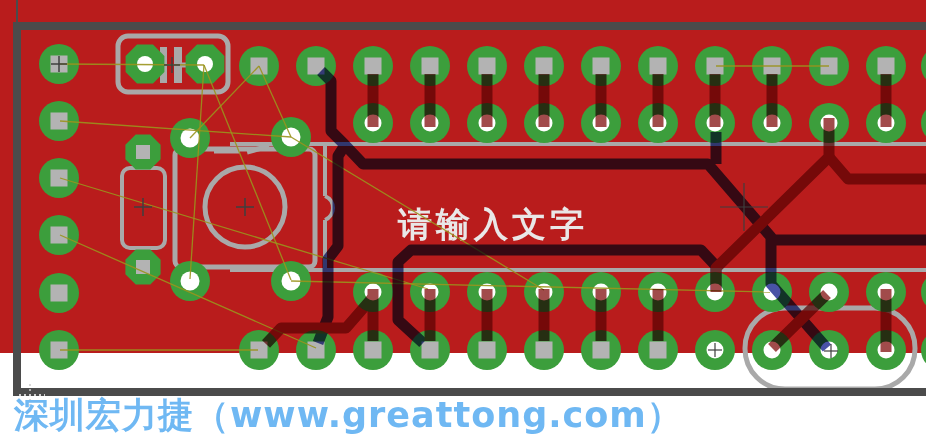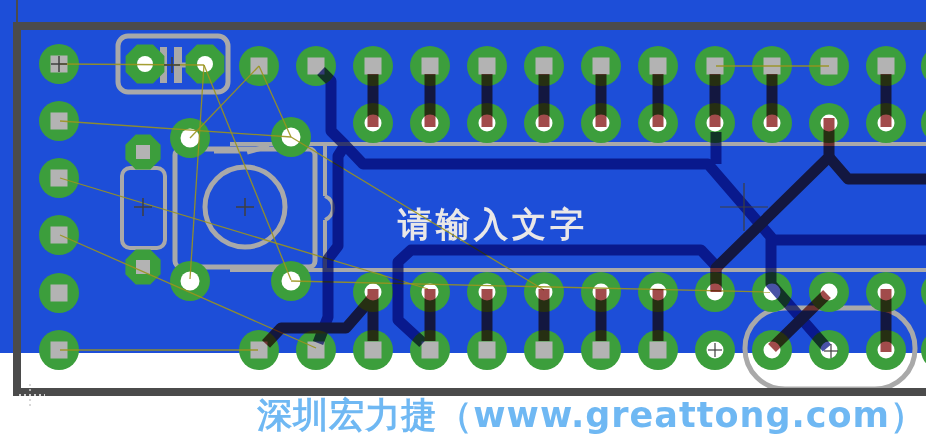--- a/index.html
+++ b/index.html
@@ -1,22 +1,22 @@
 <!DOCTYPE html>
 <html><head>
 <meta charset="utf-8">
 <style>
   html,body{margin:0;padding:0;background:#fff;}
   body{width:926px;height:445px;overflow:hidden;font-family:"DejaVu Sans","Liberation Sans",sans-serif;}
-  .stage{position:relative;width:926px;height:353px;background:#1d4ed8;}
+  .stage{position:relative;width:926px;height:353px;background:#b91c1c;}
   svg{position:absolute;left:0;top:0;display:block;}
   .traces{mix-blend-mode:multiply;}
   .caption{
     position:absolute;left:0;top:392px;width:926px;
-    text-align:right;padding-left:14px;box-sizing:border-box;
+    text-align:left;padding-left:14px;box-sizing:border-box;
     font-size:35px;font-weight:bold;letter-spacing:1px;
     font-family:"DejaVu Sans","Liberation Sans",sans-serif;
   }
   .wm{font-size:34px;font-weight:bold;letter-spacing:4px;}
 </style>
 </head>
 <body>
 
 <div class="stage">
   <svg width="926" height="445" viewBox="0 0 926 445" xmlns="http://www.w3.org/2000/svg">

